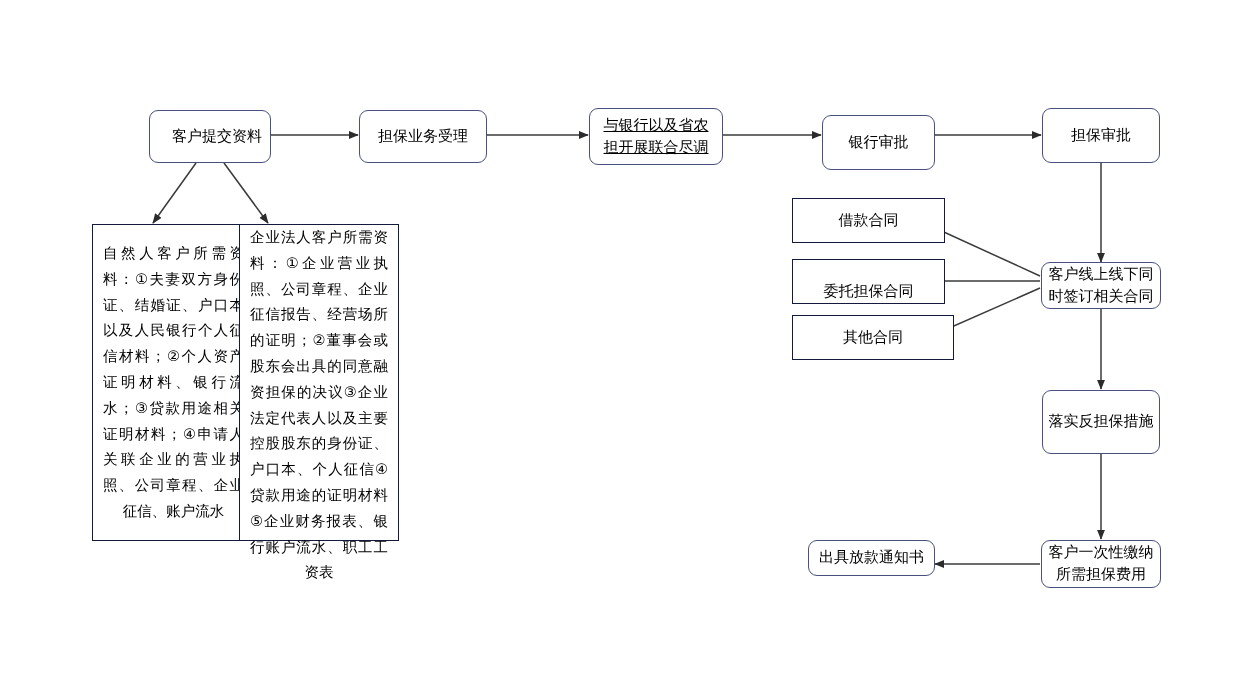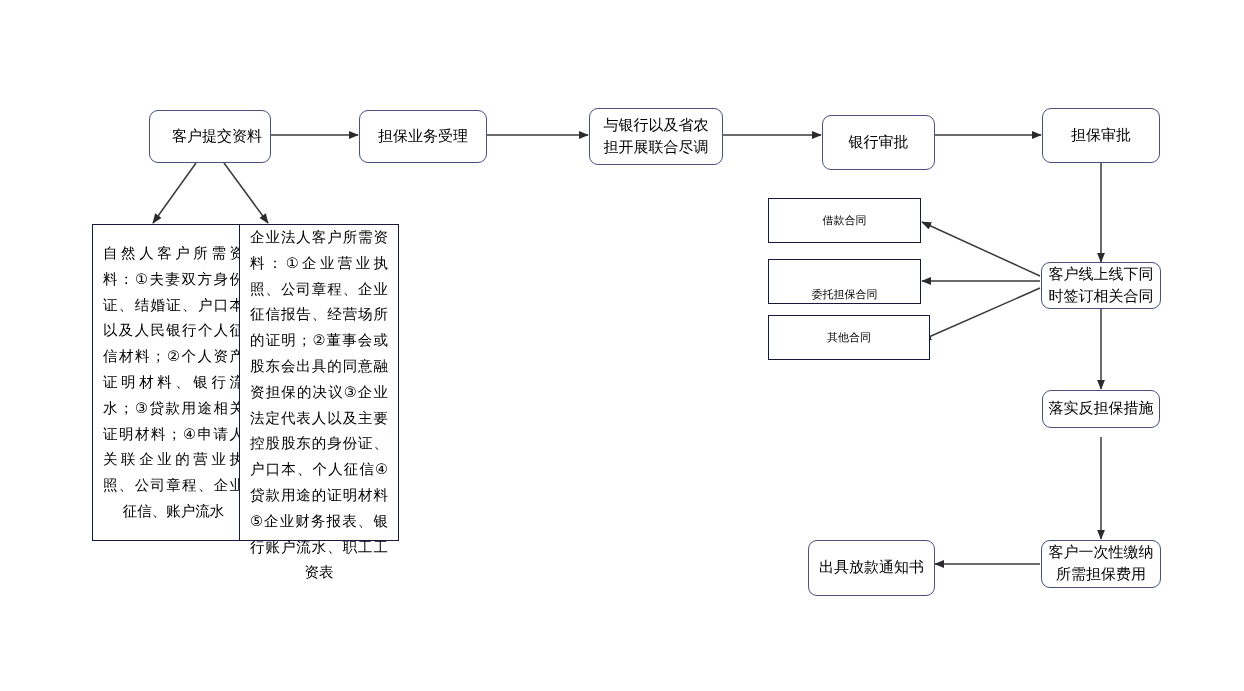--- a/index.html
+++ b/index.html
@@ -37,21 +37,22 @@
     line-height: 1.45;
   }
   .node.rounded {
     border: 1px solid #48517e;
     border-radius: 9px;
     font-size: 15px;
   }
   .node.rect {
     border: 1.6px solid #141a3c;
     border-radius: 0;
-    font-size: 11px;
+    font-size: 15px;
+    margin-left: 24px;
   }
   .node.textblock {
     border: 1.6px solid #141a3c;
     border-radius: 0;
     display: block;
     text-align: justify;
     text-align-last: center;
     font-size: 14.5px;
     line-height: 1.78;
     padding: 16px 10px 10px 10px;
@@ -100,21 +101,21 @@
   </svg>
 
   <div class="node rounded" style="left:149px; top:110px; width:122px; height:53px;padding-left:14px;">
     <span class="nlabel">客户提交资料</span>
   </div>
 
   <div class="node rounded" style="left:359px; top:110px; width:128px; height:53px;">
     <span class="nlabel">担保业务受理</span>
   </div>
 
-  <div class="node rounded" style="left:589px; top:108px; width:134px; height:57px;">
+  <div class="node rounded" style="left:589px; top:108px; width:134px; height:57px;text-decoration:underline;">
     <span class="nlabel">与银行以及省农
 担开展联合尽调</span>
   </div>
 
   <div class="node rounded" style="left:822px; top:108px; width:113px; height:55px;margin-top:7px;">
     <span class="nlabel">银行审批</span>
   </div>
 
   <div class="node rounded" style="left:1042px; top:108px; width:118px; height:55px;">
     <span class="nlabel">担保审批</span>
@@ -138,26 +139,26 @@
 
   <div class="node rect" style="left:768px; top:315px; width:162px; height:45px;">
     <span class="nlabel">其他合同</span>
   </div>
 
   <div class="node rounded" style="left:1041px; top:262px; width:120px; height:47px;">
     <span class="nlabel">客户线上线下同
 时签订相关合同</span>
   </div>
 
-  <div class="node rounded" style="left:1042px; top:390px; width:118px; height:38px;">
+  <div class="node rounded" style="left:1042px; top:390px; width:118px; height:64px;">
     <span class="nlabel">落实反担保措施</span>
   </div>
 
   <div class="node rounded" style="left:1041px; top:540px; width:120px; height:48px;">
     <span class="nlabel">客户一次性缴纳
 所需担保费用</span>
   </div>
 
-  <div class="node rounded" style="left:808px; top:540px; width:127px; height:56px;">
+  <div class="node rounded" style="left:808px; top:540px; width:127px; height:36px;">
     <span class="nlabel">出具放款通知书</span>
   </div>
 
 </div>
 
 </body></html>

